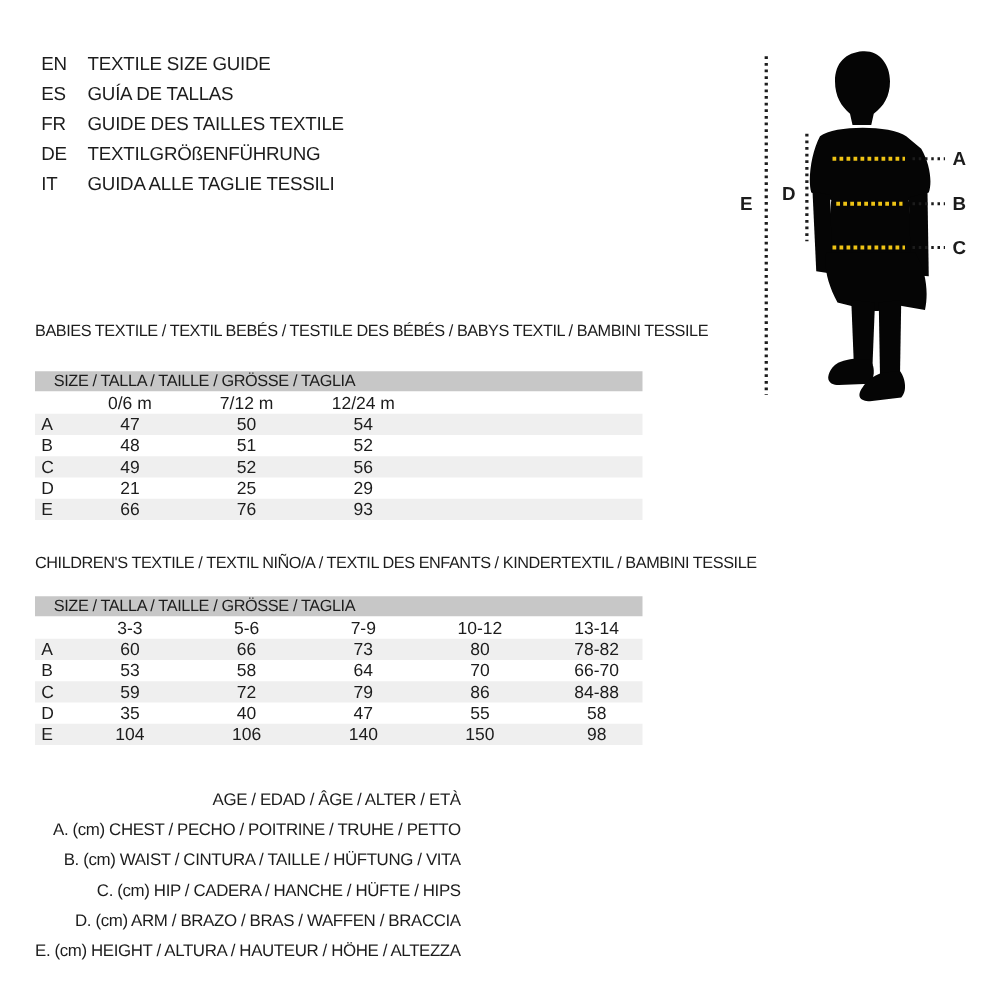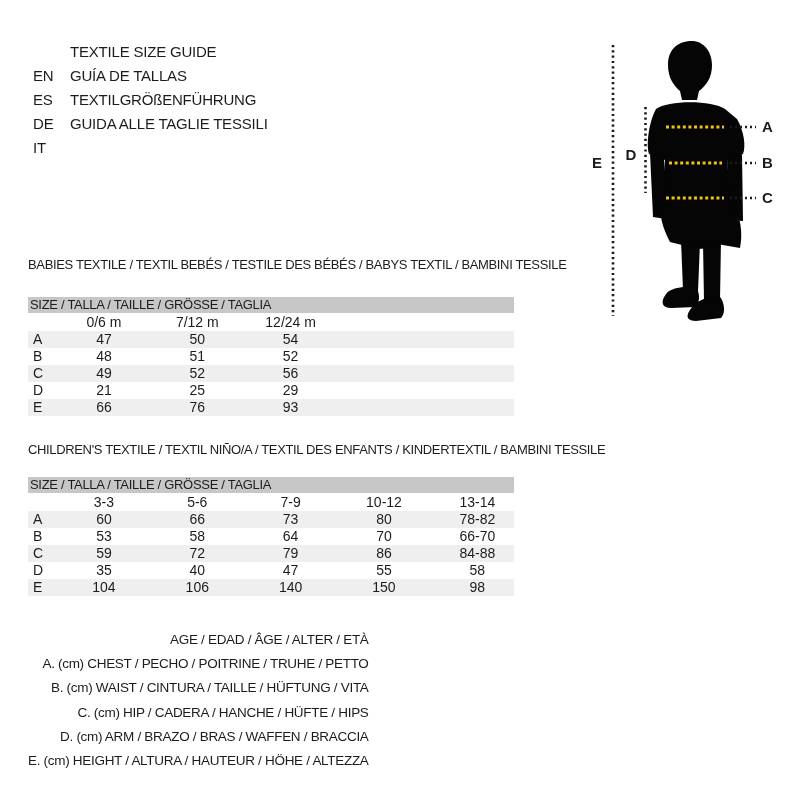--- a/index.html
+++ b/index.html
@@ -1,27 +1,27 @@
 <!DOCTYPE html>
 <html><head>
 <meta charset="utf-8">
 <style>
   html,body{margin:0;padding:0;background:#ffffff;}
   .page{position:relative;width:800px;height:800px;background:#ffffff;overflow:hidden;
         font-family:"Liberation Sans",sans-serif;color:#1c1c1c;}
   
   .lang-list{position:absolute;left:33px;top:40px;}
   .lang-row{display:flex;height:24px;line-height:24px;font-size:15px;letter-spacing:-0.2px;}
-  .lang-code{width:37px;margin-top:24px;}
+  .lang-code{width:37px;}
   
   .section-heading{position:absolute;left:28px;height:16px;line-height:16px;
                    font-size:13px;letter-spacing:-0.35px;white-space:nowrap;}
   
   .size-table{position:absolute;left:28px;width:486px;font-size:14px;}
-  .size-bar{background:#c7c7c7;height:16px;line-height:16px;padding-left:2px;
+  .size-bar{background:#c7c7c7;height:16px;line-height:16px;padding-left:15px;
             font-size:13px;letter-spacing:-0.3px;margin-bottom:1px;}
   .trow{display:flex;height:17px;line-height:17px;gap:20px;}
   .trow.stripe{background:#efefef;}
   .tlabel{width:23px;padding-left:5px;box-sizing:border-box;}
   .tcell{width:92.6px;text-align:center;}
   
   .legend{position:absolute;left:28px;top:628px;font-size:13.5px;letter-spacing:-0.3px;}
   .legend-line{height:24.2px;line-height:24.2px;white-space:nowrap;text-align:right;}
   
   .figure{position:absolute;left:580px;top:28px;width:215px;height:300px;}
@@ -32,20 +32,24 @@
 <div class="page">
 
   <div class="lang-list">
     <div class="lang-row">
       <span class="lang-code">EN</span>
       <span>TEXTILE SIZE GUIDE</span>
     </div>
     <div class="lang-row">
       <span class="lang-code">ES</span>
       <span>GUÍA DE TALLAS</span>
+    </div>
+    <div class="lang-row">
+      <span class="lang-code">FR</span>
+      <span>GUIDE DES TAILLES TEXTILE</span>
     </div>
     <div class="lang-row">
       <span class="lang-code">DE</span>
       <span>TEXTILGRÖßENFÜHRUNG</span>
     </div>
     <div class="lang-row">
       <span class="lang-code">IT</span>
       <span>GUIDA ALLE TAGLIE TESSILI</span>
     </div>
   </div>

